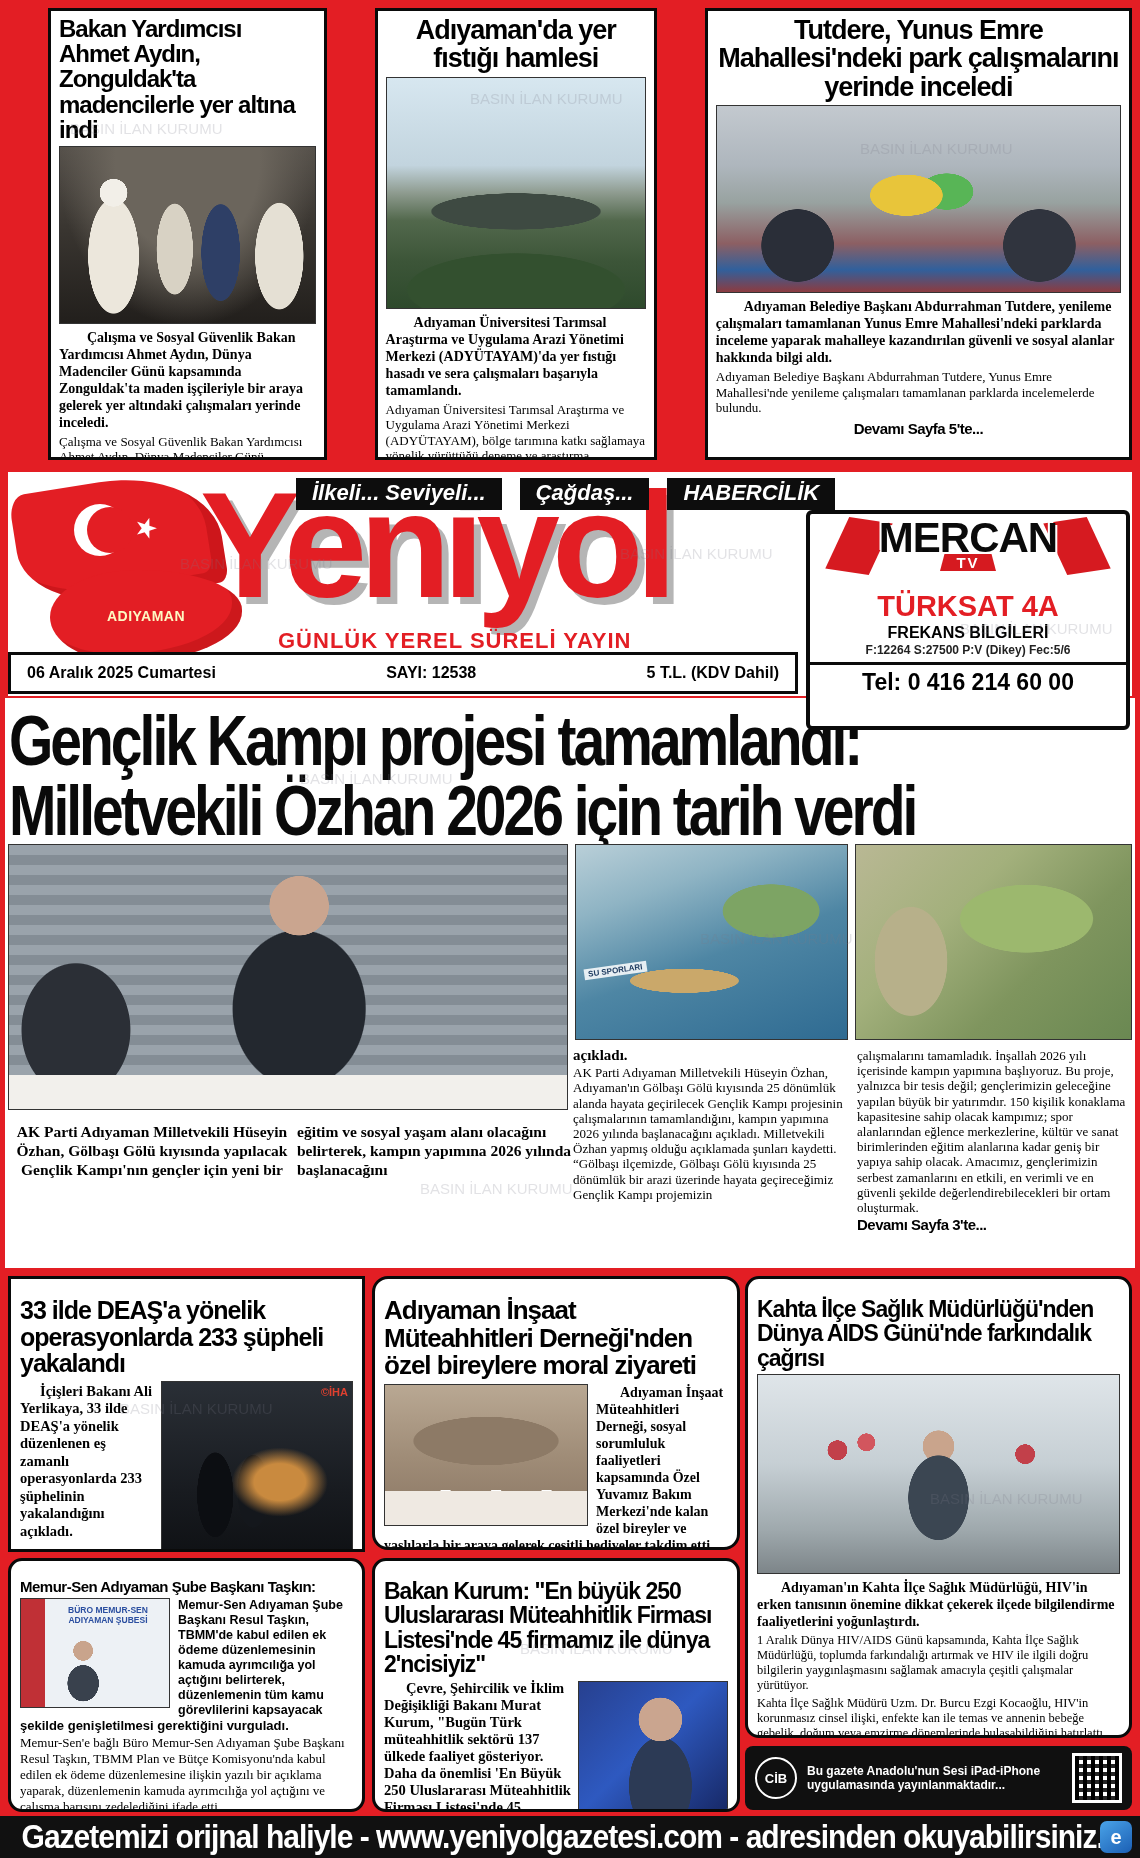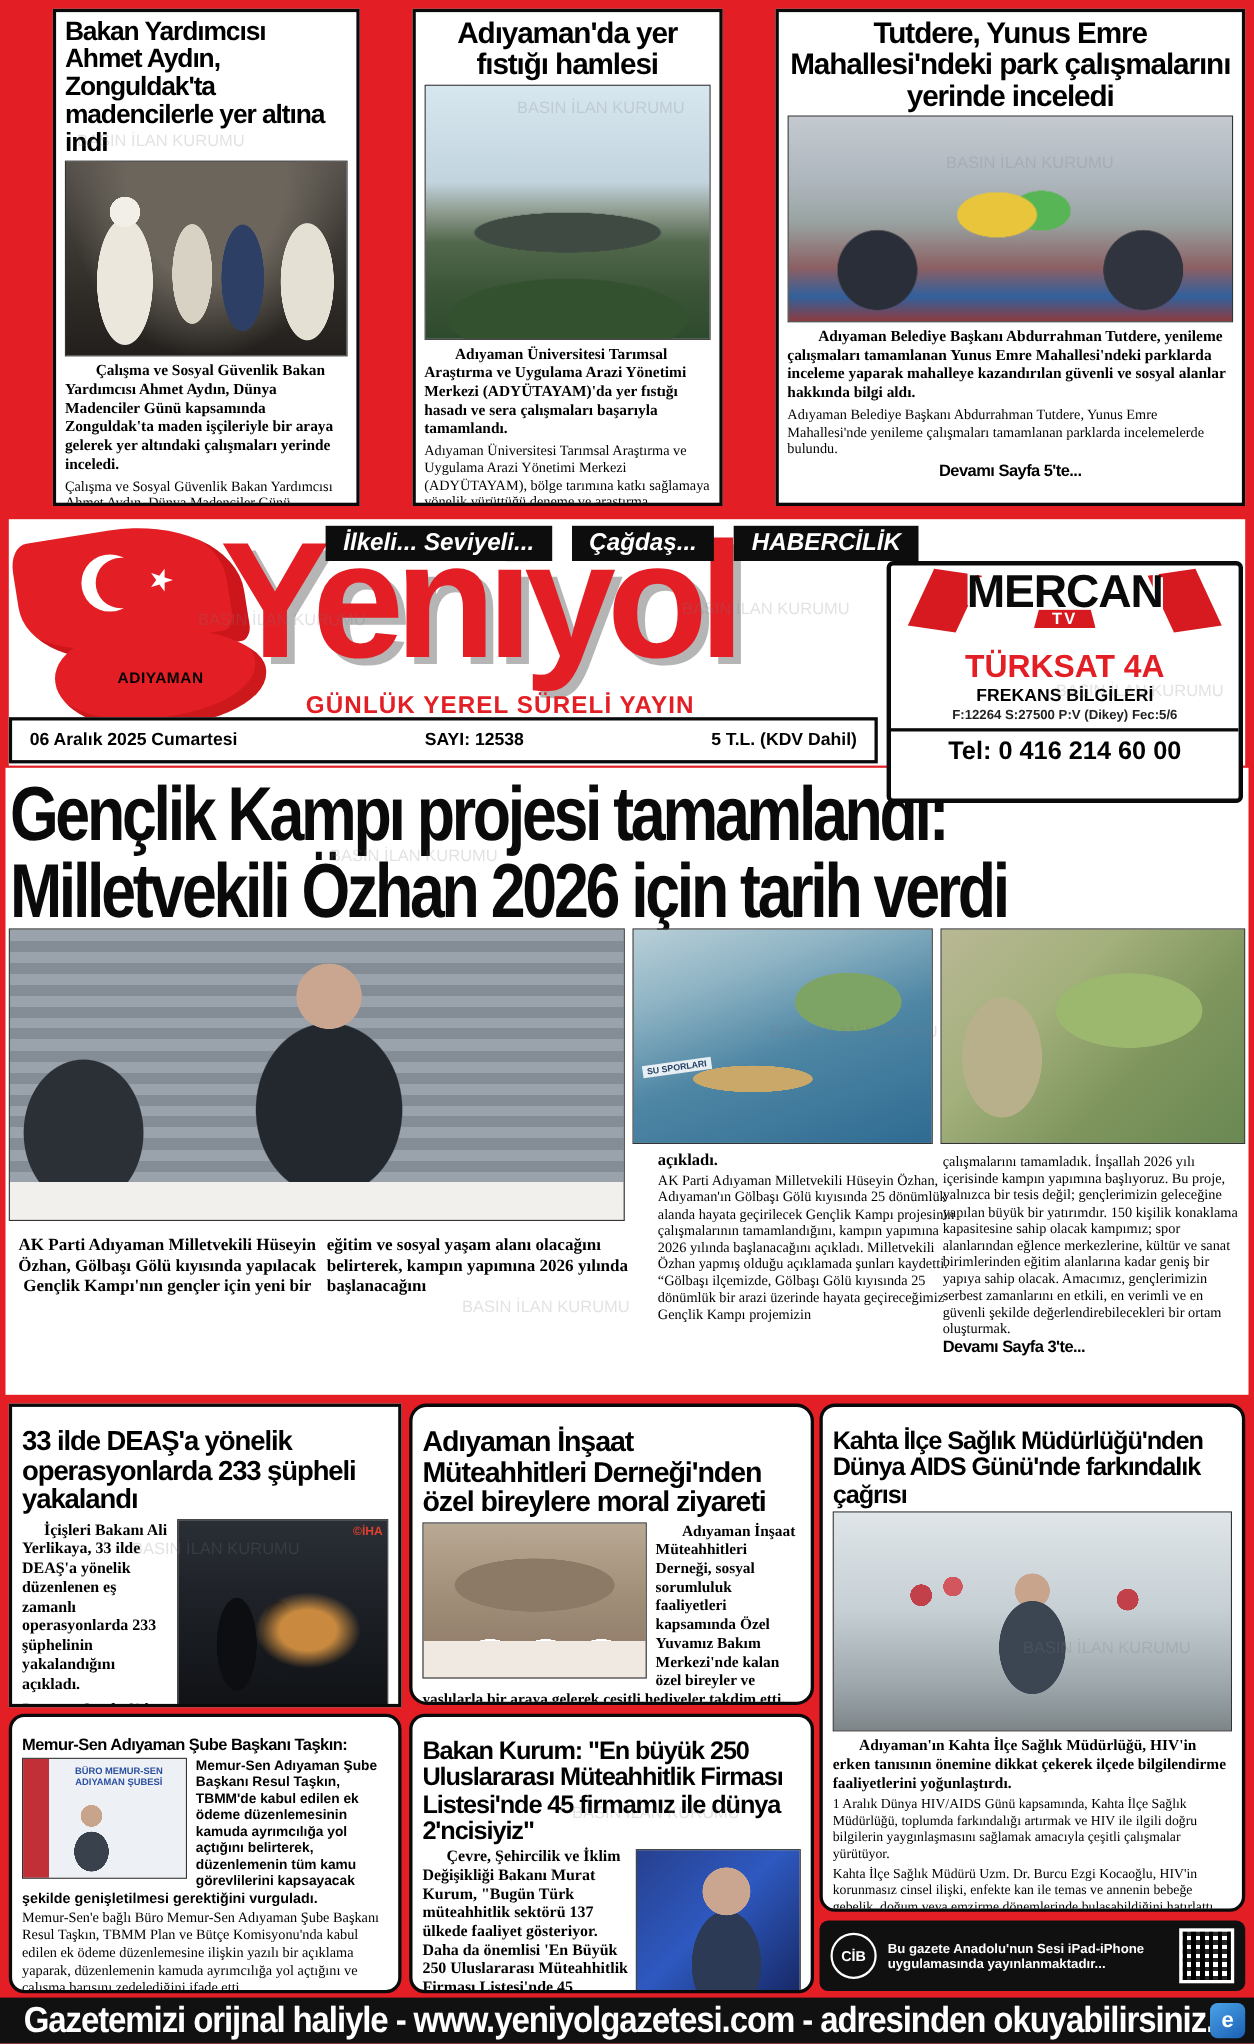--- a/index.html
+++ b/index.html
@@ -40,21 +40,21 @@
     linear-gradient(180deg, #c3c9cf 0%, #aeb6bd 32%, #98a2a0 52%, #8c5f63 74%, #31609c 88%, #8c3b40 100%); }
 
   
   .mast { position:absolute; left:8px; top:472px; width:1124px; height:224px; background:#fff; }
   .flag-logo { position:absolute; left:12px; top:478px; width:235px; height:190px; z-index:6; }
   .flag-wave { position:absolute; left:4px; top:2px; width:205px; height:118px; background:#e31e24; border-radius:16px 55% 10px 48% / 24px 62% 14px 52%; transform:rotate(-9deg); box-shadow: inset -14px -12px 0 rgba(140,0,0,0.25); }
   .flag-cres { position:absolute; left:62px; top:26px; width:52px; height:52px; border-radius:50%; background:#fff; }
   .flag-cres::after { content:""; position:absolute; left:13px; top:3px; width:46px; height:46px; border-radius:50%; background:#e31e24; }
   .flag-star { position:absolute; left:122px; top:34px; color:#fff; font-size:27px; transform:rotate(18deg); font-family:"DejaVu Sans",sans-serif; }
   .map-blob { position:absolute; left:38px; top:92px; width:192px; height:92px; background:#e31e24; border-radius:46% 54% 62% 40% / 52% 44% 56% 50%; box-shadow: inset -10px -8px 0 rgba(120,0,0,0.2); display:flex; align-items:center; justify-content:center; }
-  .map-blob span { color:#000000; font-family:"Liberation Sans",sans-serif; font-weight:bold; font-size:14px; letter-spacing:0.5px; }
+  .map-blob span { color:#fef9c3; font-family:"Liberation Sans",sans-serif; font-weight:bold; font-size:14px; letter-spacing:0.5px; }
   .badges { position:absolute; left:296px; top:478px; z-index:7; display:flex; gap:18px; }
   .badge { background:#0d0d0d; color:#fff; font-family:"Liberation Sans",sans-serif; font-weight:bold; font-style:italic; font-size:22px; padding:2px 16px 4px; white-space:nowrap; }
   .badge.plain { font-style:italic; }
   .logo-title { position:absolute; left:200px; top:452px; z-index:5; color:#e31e24; font-family:"Liberation Sans",sans-serif; font-weight:bold; font-size:150px; letter-spacing:-8px; line-height:1.25; text-shadow:7px 7px 0 #b5b5b5; }
   .subtitle { position:absolute; left:278px; top:628px; z-index:6; color:#e31e24; font-family:"Liberation Sans",sans-serif; font-weight:bold; font-size:22px; letter-spacing:1px; }
   .tvbox { position:absolute; left:806px; top:474px; width:324px; height:220px; background:#ffffff; border:4px solid #0a0a0a; border-radius:6px; z-index:8; text-align:center; padding-top:0; overflow:hidden;margin-top:36px; }
   .mercan-wrap { position:relative; height:74px; }
   .mercan-x1,.mercan-x2 { position:absolute; top:6px; width:46px; height:52px; background:#d61a20; transform:skewX(-18deg) rotate(8deg); }
   .mercan-x1 { left:26px; } .mercan-x2 { right:26px; transform:skewX(18deg) rotate(-8deg); }
   .mercan-name { position:relative; font-family:"Liberation Sans",sans-serif; font-weight:bold; font-size:42px; letter-spacing:-1px; color:#0a0a0a; text-shadow:2px 2px 0 #fff, -2px -2px 0 #fff; }
@@ -80,21 +80,21 @@
     radial-gradient(ellipse 90px 20px at 40% 70%, #caa86a 0 60%, transparent 61%),
     linear-gradient(160deg, #b9cfd8 0%, #8fb4c4 25%, #4e86a4 55%, #2f6b92 100%); }
   .render-label { position:absolute; left:8px; top:62%; background:rgba(255,255,255,.85); color:#1d3a5f; font-family:"Liberation Sans",sans-serif; font-weight:bold; font-size:8px; padding:1px 4px; transform:rotate(-8deg); }
   .ph-aerial { position:absolute; left:850px; top:146px; width:277px; height:196px; background:
     radial-gradient(ellipse 110px 56px at 62% 38%, #9cb86e 0 60%, transparent 61%),
     radial-gradient(ellipse 60px 90px at 20% 60%, #b7b08a 0 60%, transparent 61%),
     linear-gradient(135deg, #b9b894 0%, #a3b07c 35%, #7f955e 65%, #6a8852 100%); }
   .cap { position:absolute; top:424px; width:274px; font-weight:bold; font-size:15.5px; line-height:19px; }
   .cap-1 { left:10px; text-align:center; } .cap-2 { left:292px; }
   .mcol { position:absolute; top:350px; width:273px; font-size:13px; line-height:15.2px; }
-  .mcol-3 { left:593px; } .mcol-4 { left:852px; }
+  .mcol-3 { left:568px; } .mcol-4 { left:852px; }
   .mcol-lead { font-weight:bold; font-size:15px; margin-bottom:2px; }
   .mcol .more { text-align:left; margin-top:2px; }
 
   
   .bbox { position:absolute; background:#fff; border:3px solid #0a0a0a; overflow:hidden; padding:18px 9px; }
   .btitle { font-family:"Liberation Sans",sans-serif; font-weight:bold; letter-spacing:-1px; line-height:1.06; color:#000; }
 
   .deas-box { left:8px; top:1276px; width:357px; height:276px; }
   .deas-box .btitle { font-size:25px; }
   .ph-deas { float:right; width:192px; height:184px; margin:4px 0 4px 6px; background:

